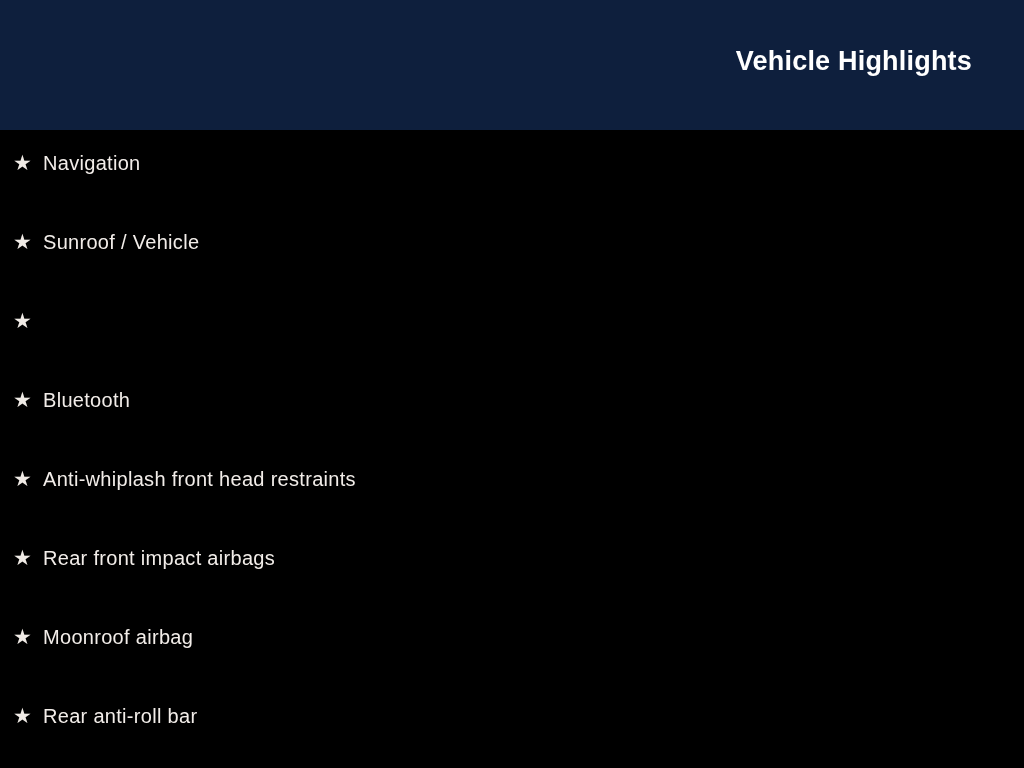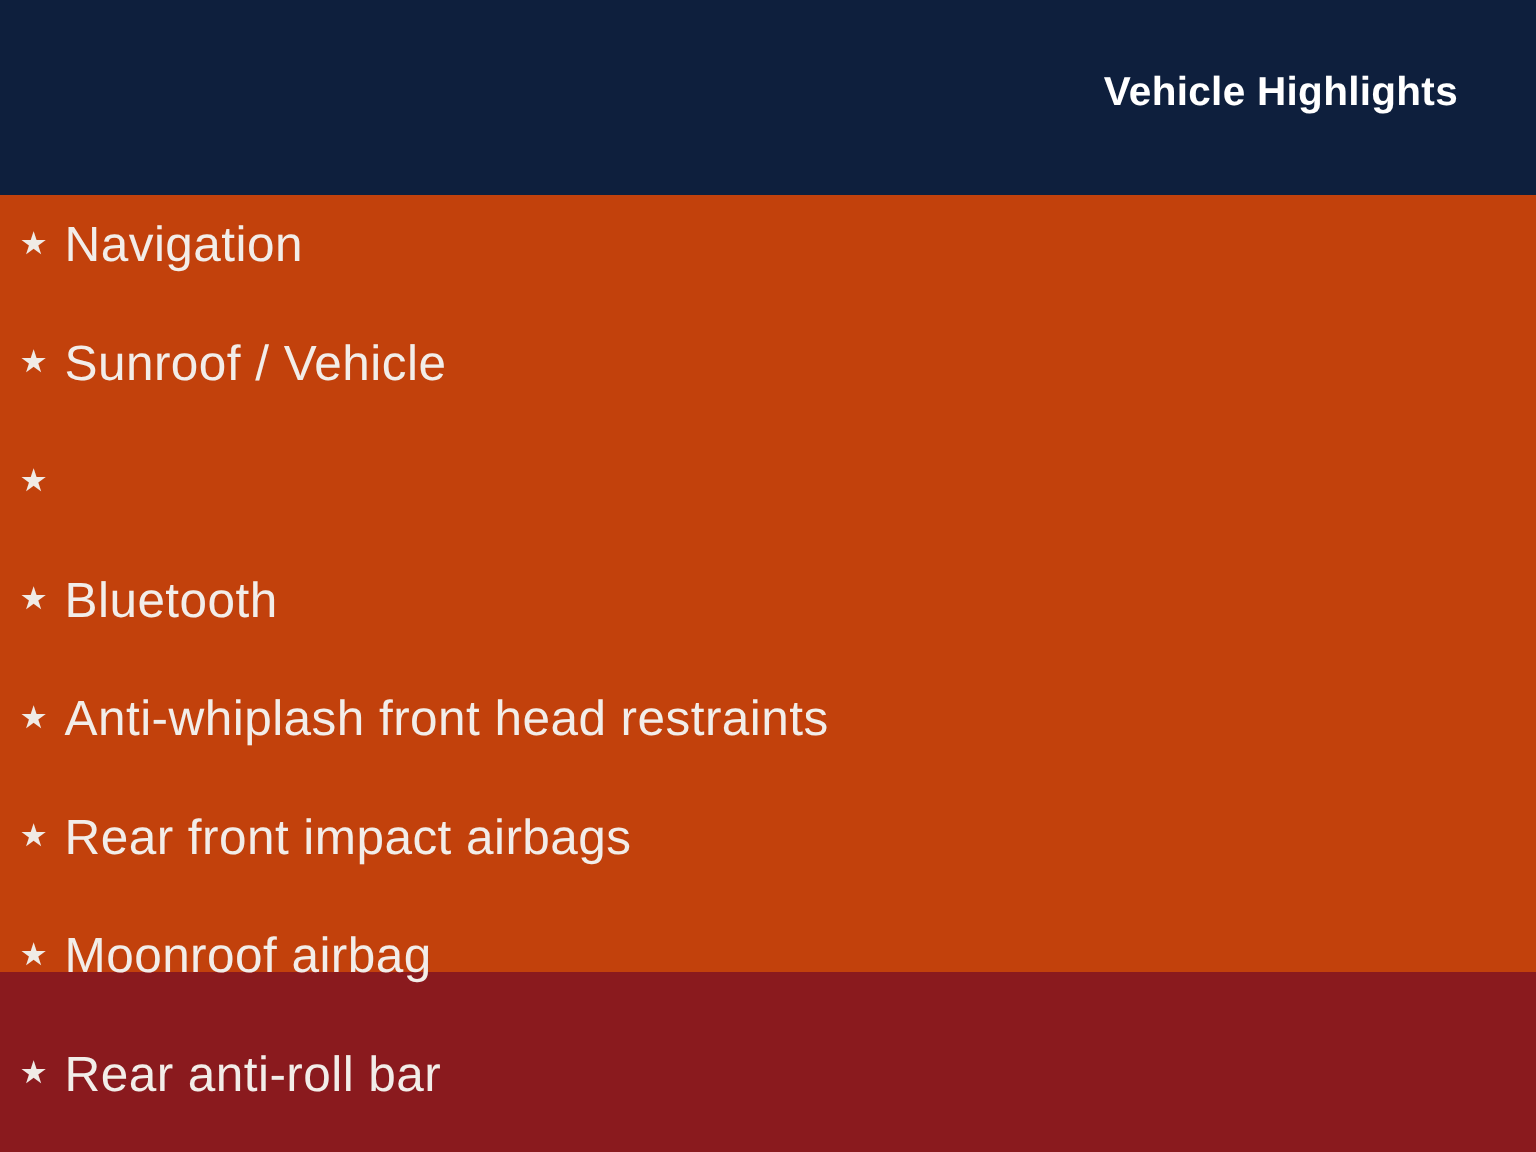--- a/index.html
+++ b/index.html
@@ -9,22 +9,22 @@
   body {
     width: 1024px;
     height: 768px;
     background: #8a1a1e;
     font-family: "Liberation Sans", sans-serif;
     overflow: hidden;
   }
   .slide {
     position: relative;
     width: 1024px;
-    height: 648px;
-    background: #c2410c;
+    height: 768px;
+    background: #000000;
     box-sizing: border-box;
   }
   .header-band {
     position: absolute;
     top: 0;
     left: 0;
     width: 1024px;
     height: 130px;
     background: #0e1f3d;
     box-sizing: border-box;
@@ -58,21 +58,21 @@
   .bullet-star {
     color: #f0ebe6;
     font-size: 21px;
     line-height: 30px;
     width: 30px;
     flex: 0 0 30px;
     text-align: left;
   }
   .feature-label {
     color: #f2ede9;
-    font-size: 33px;
+    font-size: 20px;
     line-height: 30px;
     letter-spacing: 0.3px;
     white-space: nowrap;
   }
 </style>
 </head>
 <body>
 
 <div class="slide">
 

